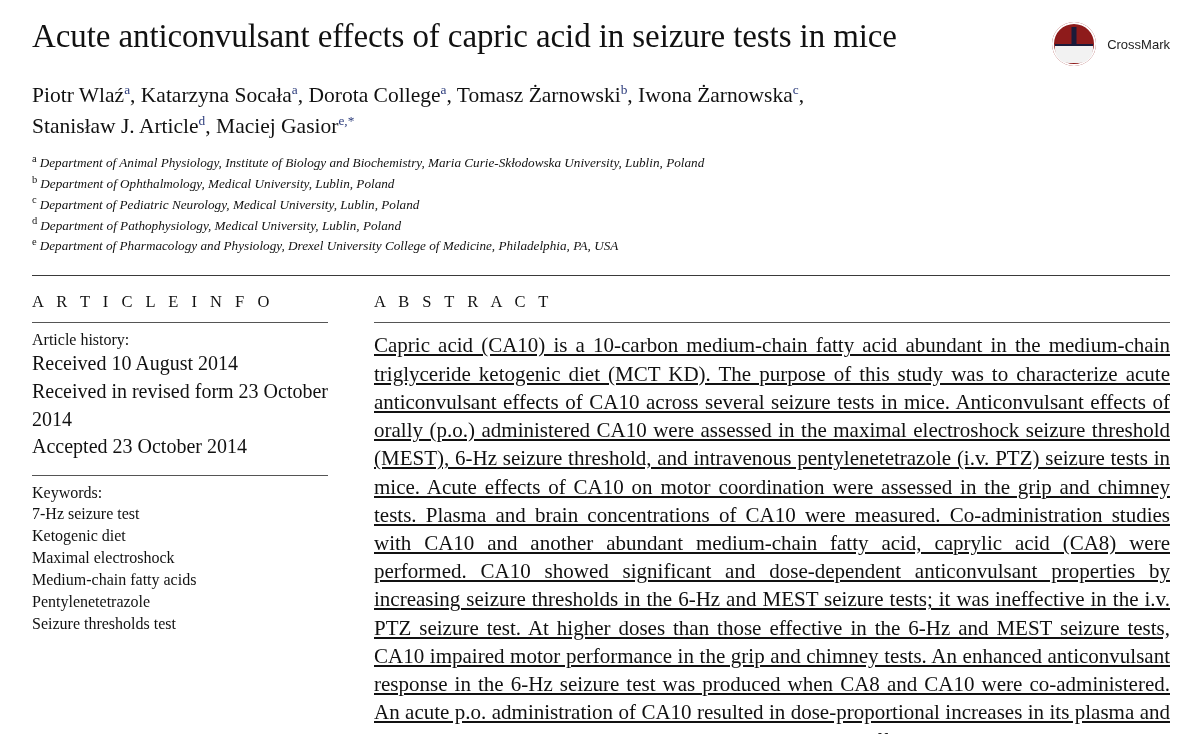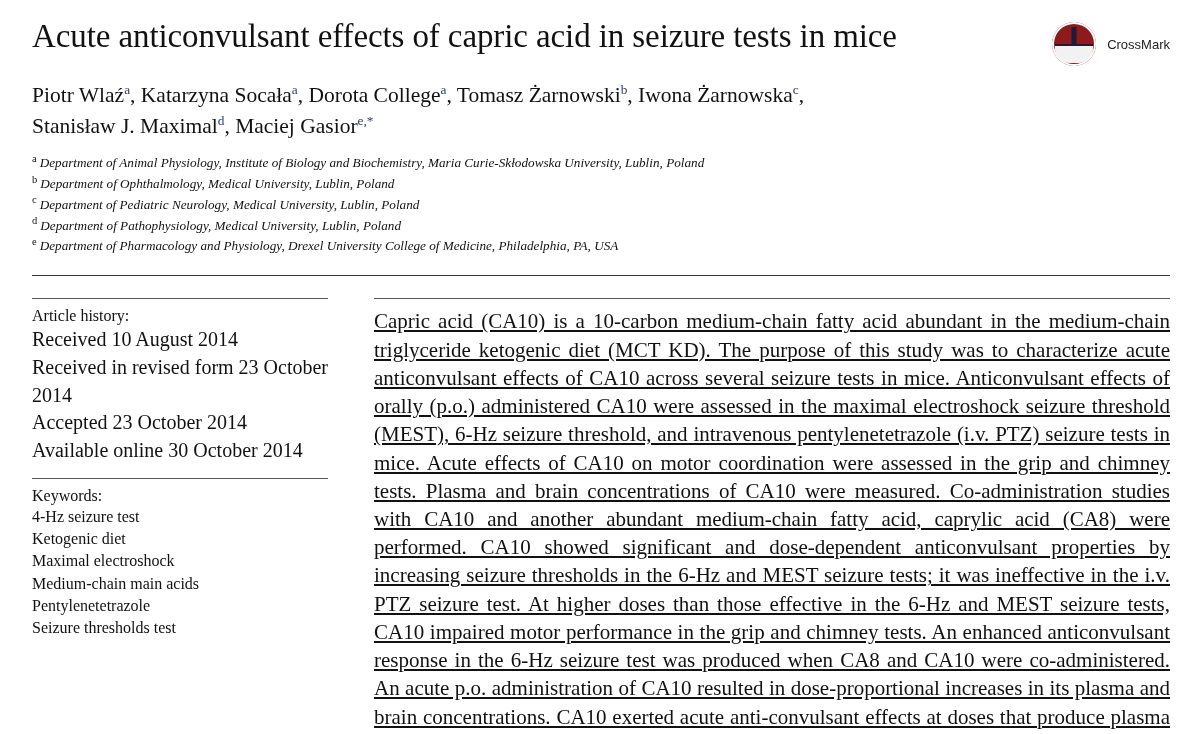--- a/index.html
+++ b/index.html
@@ -197,55 +197,56 @@
 
     <div class="authors">
       <div>
         <span>Piotr Wlaź</span><sup>a</sup>,
         <span>Katarzyna Socała</span><sup>a</sup>,
         <span>Dorota College</span><sup>a</sup>,
         <span>Tomasz Żarnowski</span><sup>b</sup>,
         <span>Iwona Żarnowska</span><sup>c</sup>,
       </div>
       <div>
-        <span>Stanisław J. Maximal</span><sup>d</sup>,
+        <span>Stanisław J. Article</span><sup>d</sup>,
         <span>Maciej Gasior</span><sup>e,*</sup>
       </div>
     </div>
 
     <div class="affiliations">
       <div><span class="aff-mark">a</span><span>Department of Animal Physiology, Institute of Biology and Biochemistry, Maria Curie-Skłodowska University, Lublin, Poland</span></div>
       <div><span class="aff-mark">b</span><span>Department of Ophthalmology, Medical University, Lublin, Poland</span></div>
       <div><span class="aff-mark">c</span><span>Department of Pediatric Neurology, Medical University, Lublin, Poland</span></div>
       <div><span class="aff-mark">d</span><span>Department of Pathophysiology, Medical University, Lublin, Poland</span></div>
       <div><span class="aff-mark">e</span><span>Department of Pharmacology and Physiology, Drexel University College of Medicine, Philadelphia, PA, USA</span></div>
     </div>
 
     <hr class="rule">
 
     <div class="columns">
 
       <div class="col-left">
+        <div class="section-head">A R T I C L E    I N F O</div>
         <hr class="inner-rule">
         <div class="meta-title">Article history:</div>
         <div class="meta-line">Received 10 August 2014</div>
         <div class="meta-line">Received in revised form 23 October 2014</div>
         <div class="meta-line">Accepted 23 October 2014</div>
-        <div class="meta-line">Available online 30 October 2014</div>
         <hr class="inner-rule" style="margin-top:14px;">
         <div class="meta-title">Keywords:</div>
-        <div class="kw-line">4-Hz seizure test</div>
+        <div class="kw-line">7-Hz seizure test</div>
         <div class="kw-line">Ketogenic diet</div>
         <div class="kw-line">Maximal electroshock</div>
-        <div class="kw-line">Medium-chain main acids</div>
+        <div class="kw-line">Medium-chain fatty acids</div>
         <div class="kw-line">Pentylenetetrazole</div>
         <div class="kw-line">Seizure thresholds test</div>
       </div>
 
       <div class="col-right">
+        <div class="section-head">A B S T R A C T</div>
         <hr class="inner-rule">
         <div class="abstract">Capric acid (CA10) is a 10-carbon medium-chain fatty acid abundant in the medium-chain triglyceride ketogenic diet (MCT KD). The purpose of this study was to characterize acute anticonvulsant effects of CA10 across several seizure tests in mice. Anticonvulsant effects of orally (p.o.) administered CA10 were assessed in the maximal electroshock seizure threshold (MEST), 6-Hz seizure threshold, and intravenous pentylenetetrazole (i.v. PTZ) seizure tests in mice. Acute effects of CA10 on motor coordination were assessed in the grip and chimney tests. Plasma and brain concentrations of CA10 were measured. Co-administration studies with CA10 and another abundant medium-chain fatty acid, caprylic acid (CA8) were performed. CA10 showed significant and dose-dependent anticonvulsant properties by increasing seizure thresholds in the 6-Hz and MEST seizure tests; it was ineffective in the i.v. PTZ seizure test. At higher doses than those effective in the 6-Hz and MEST seizure tests, CA10 impaired motor performance in the grip and chimney tests. An enhanced anticonvulsant response in the 6-Hz seizure test was produced when CA8 and CA10 were co-administered. An acute p.o. administration of CA10 resulted in dose-proportional increases in its plasma and brain concentrations. CA10 exerted acute anti-convulsant effects at doses that produce plasma exposures comparable to those reported in epileptic patients on the MCT KD. An enhanced anticonvulsant effect is observed when CA10 and the other main constituent of the MCT KD, CA8, were co-administered. Thus, acute anticonvulsant properties of CA10 and CA8 may influence the overall clinical efficacy of the MCT KD.</div>
         <div class="copyright">© 2014 Elsevier Inc. All rights reserved.</div>
       </div>
 
     </div>
 
     <hr class="bottom-rule">
   </div>
 </div>

